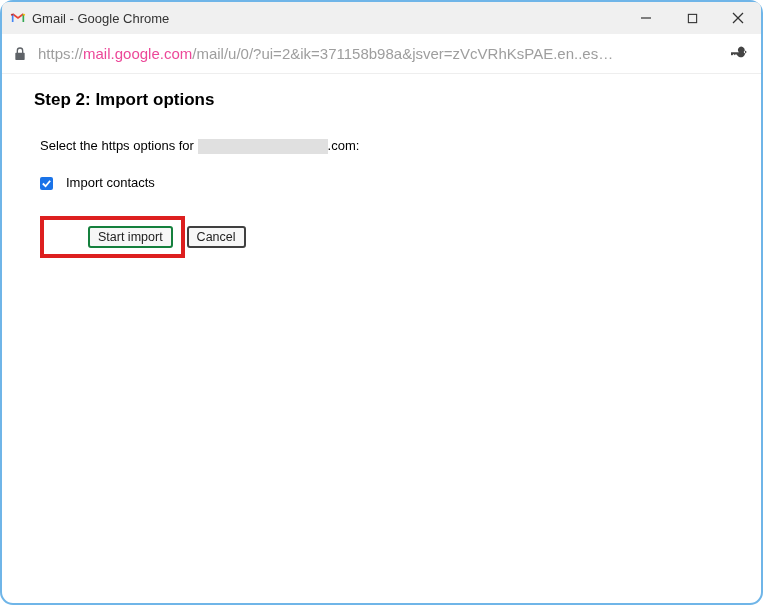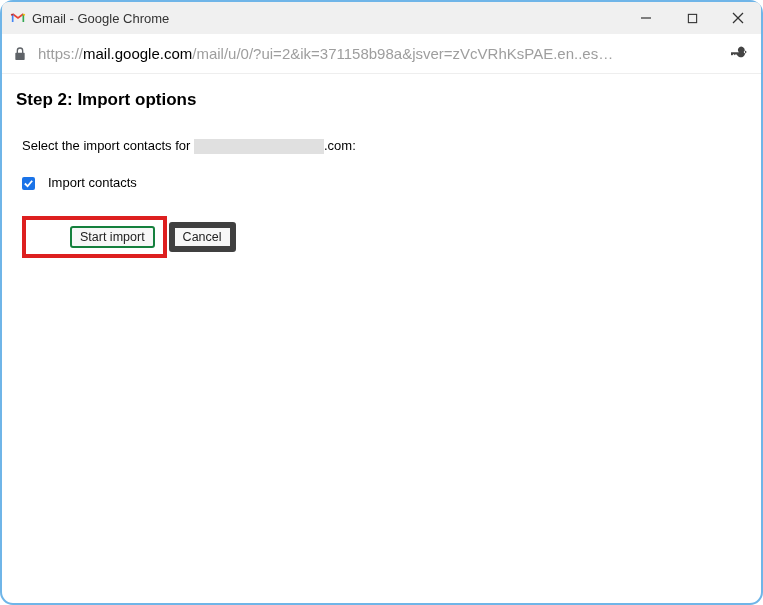--- a/index.html
+++ b/index.html
@@ -67,29 +67,29 @@
       color: #5f6368;
       margin-right: 10px;
     }
     .url {
       flex: 1;
       font-size: 15px;
       color: #9e9e9e;
       white-space: nowrap;
       overflow: hidden;
     }
-    .url .dark { color: #000000; }
+    .url .dark { color: #ec4899; }
     .key-icon {
       width: 20px;
       color: #444;
       margin-left: 8px;
     }
     .content {
       flex: 1;
-      padding: 16px 14px;
+      padding: 16px 32px;
       font-size: 13px;
       color: #000;
     }
     .page-heading {
       font-size: 17px;
       font-weight: bold;
       margin-bottom: 28px;
     }
     .select-line {
       margin-left: 6px;
@@ -131,21 +131,21 @@
     }
     .highlight-box {
       border: 4px solid #dd1f1f;
       padding: 6px 8px;
       display: inline-flex;
     }
     .btn {
       font-size: 12.5px;
       padding: 2px 8px;
       background: #f7f7f7;
-      border: 6px solid #404040;
+      border: 2px solid #404040;
       border-radius: 3px;
       color: #222;
     }
     .btn.primary {
       border: 2px solid #15803d;
       padding: 2px 8px;
       margin-left: 36px;
     }
     .cancel-wrap {
       margin-left: 2px;
@@ -201,21 +201,21 @@
       <svg viewBox="0 0 24 24" fill="#444">
           <path d="M14 8a4 4 0 1 0-3.46 5.97L4 20.5V23h2.5l1-1v-2h2v-2h2l.04-.03A4 4 0 0 0 14 8zm1.5 2a1.5 1.5 0 1 1 0-3 1.5 1.5 0 0 1 0 3z" transform="rotate(45 12 12)"></path>
         </svg>
     </span>
   </div>
 
   <div class="content">
     <div class="page-heading">Step 2: Import options</div>
 
     <div class="select-line">
-      <span>Select the import contacts for </span><span class="redacted"></span><span>.com:</span>
+      <span>Select the https options for </span><span class="redacted"></span><span>.com:</span>
     </div>
 
     <div class="options">
       <div class="option-row">
         <span class="checkbox">
           <svg viewBox="0 0 12 12">
               <path d="M2 6 L5 9 L10 3" stroke="#fff" stroke-width="2" fill="none"></path>
             </svg>
         </span>
         <span>Import contacts</span>

